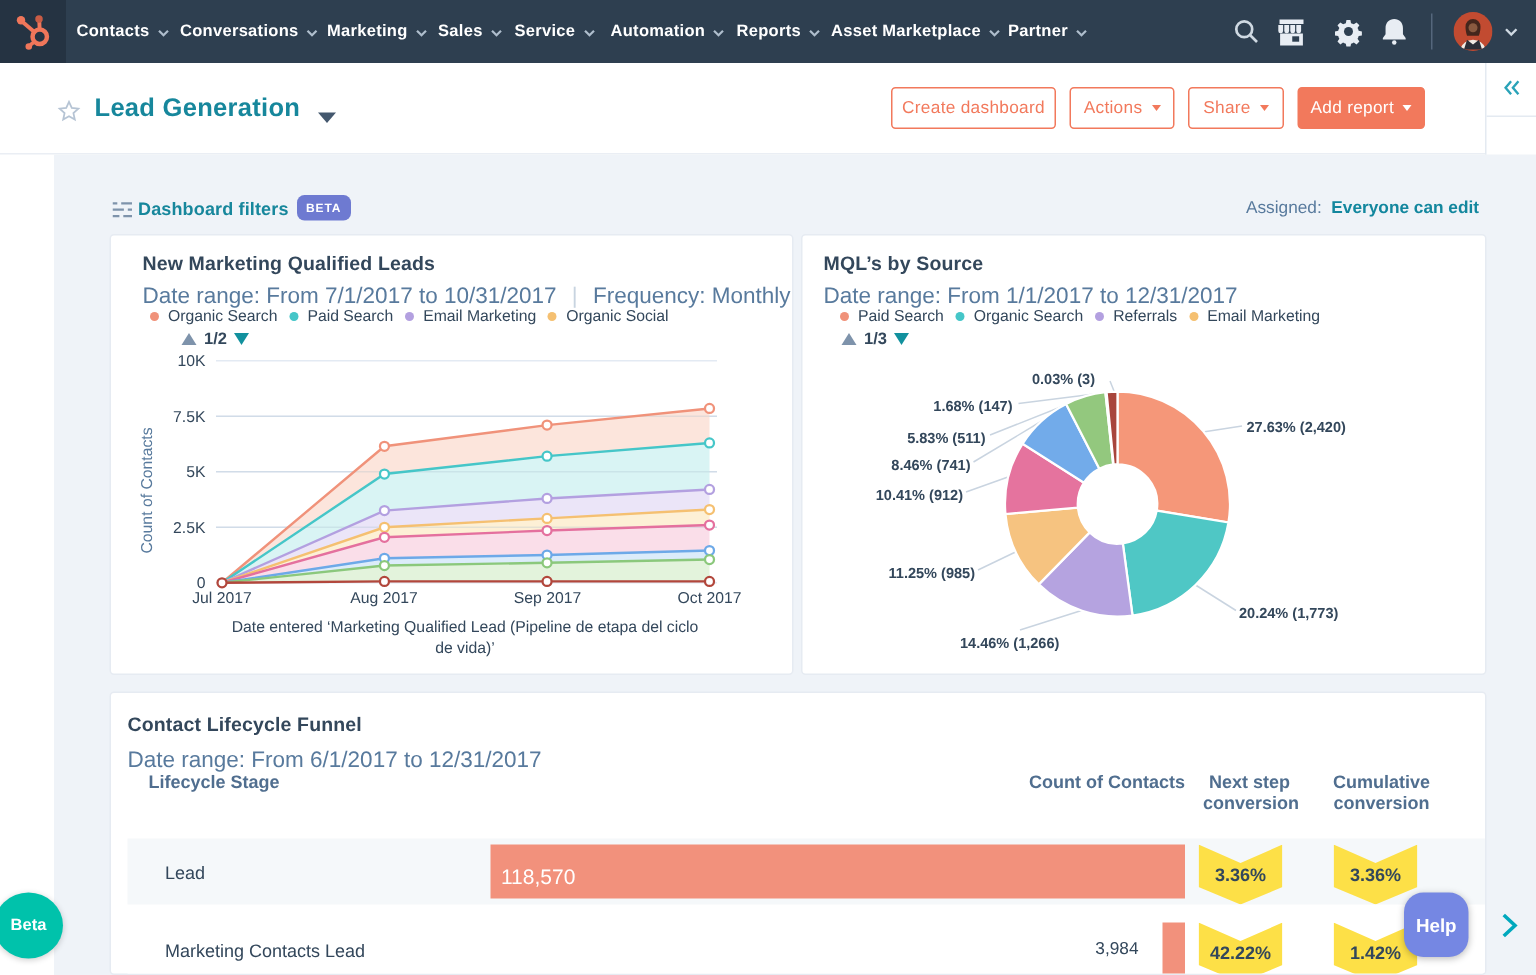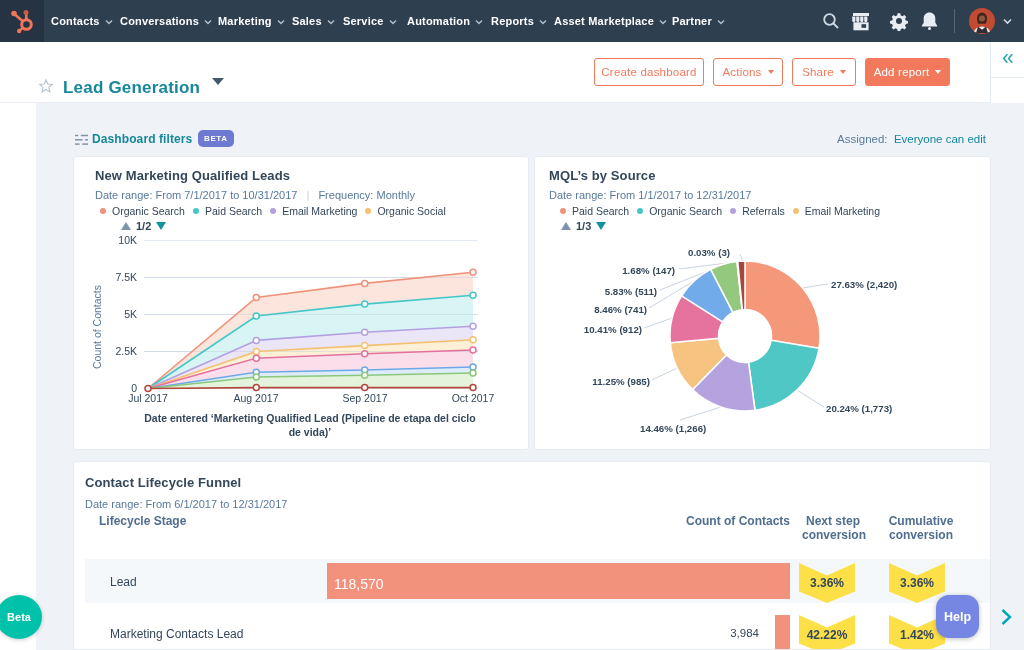--- a/index.html
+++ b/index.html
@@ -11,37 +11,37 @@
 
 #nav { position:absolute; left:0; top:0; width:1024px; height:42px; background:#2e3f50; }
 #logo { position:absolute; left:0; top:0; width:44px; height:42px; background:#253342;
   display:flex; align-items:center; justify-content:center; }
 .navitem { position:absolute; top:0; height:42px; color:#fff; font-size:11px; font-weight:700;
   letter-spacing:.2px; white-space:nowrap; display:flex; align-items:center; }
 .navico { position:absolute; top:0; height:42px; display:flex; align-items:center; }
 
 
 #hdr { position:absolute; left:0; top:42px; width:990px; height:61px; background:#fff; border-bottom:1px solid #eaeef4; }
-#hdr-title { position:absolute; left:38px; top:20px; display:flex; align-items:flex-start;margin-top:16px; }
+#hdr-title { position:absolute; left:38px; top:20px; display:flex; align-items:flex-end; }
 .btn { position:absolute; top:16px; height:28px; border-radius:3px; font-size:11.5px;
   font-weight:400; display:flex; align-items:center; justify-content:center;
   color:#f2795c; background:#fff; border:1px solid #f2795c; letter-spacing:.2px; }
 .caret-dn { display:inline-block; width:0; height:0; border-left:3.5px solid transparent;
   border-right:3.5px solid transparent; border-top:4.5px solid #f2795c; margin-left:6px; }
 
 
 #side { position:absolute; left:990px; top:42px; width:34px; height:608px; background:#fff;
   border-left:1px solid #e4eaf1; }
 #side .divider { position:absolute; left:0; top:35px; width:34px; border-bottom:1px solid #e4eaf1; }
 
 
 #main { position:absolute; left:0; top:103px; width:990px; height:547px; background:#eff3f8;margin-left:36px; }
 .card { position:absolute; background:#fff; border-radius:3px; border:1px solid #e6ebf2; }
 .card h3 { font-size:13px; color:#33475b; letter-spacing:.1px; }
-.daterow { font-size:11px; color:#587a9d; }
+.daterow { font-size:15px; color:#587a9d; }
 .legend { display:flex; align-items:center; font-size:10.5px; color:#33475b; white-space:nowrap; }
 .ldot { width:6px; height:6px; border-radius:50%; display:inline-block; margin-right:6px; flex:none; }
 .pager { display:flex; align-items:center; font-size:11px; color:#33475b; font-weight:700; }
 .tri-up { width:0; height:0; border-left:5px solid transparent; border-right:5px solid transparent;
   border-bottom:8px solid #7e93ab; margin-right:5px; }
 .tri-dn { width:0; height:0; border-left:5px solid transparent; border-right:5px solid transparent;
   border-top:8px solid #12919e; margin-left:5px; }
 
 
 .th { font-size:12px; font-weight:700; color:#506e8f; }
@@ -199,21 +199,21 @@
           <line x1="0" y1="10.1" x2="13" y2="10.1"></line>
       </g>
       <g fill="#eff3f8">
         <rect x="3.2" y="0" width="2.6" height="3"></rect>
           <rect x="7.6" y="4.3" width="2.6" height="3"></rect>
           <rect x="4.6" y="8.6" width="2.6" height="3"></rect>
       </g>
     </svg>
     <div class="abs" style="left:56px;top:29px;font-size:12px;font-weight:700;color:#17879c;letter-spacing:.1px">Dashboard filters</div>
     <div class="abs" style="left:162px;top:27px;background:#6e7ad1;color:#fff;font-size:8px;font-weight:700;letter-spacing:.6px;border-radius:5px;padding:4px 6px 4px">BETA</div>
-    <div class="abs" style="left:0;top:30px;width:950px;text-align:right;font-size:11.5px;color:#587a9d">Assigned: &nbsp;<span style="color:#13879e;font-weight:400">Everyone can edit</span></div>
+    <div class="abs" style="left:0;top:30px;width:950px;text-align:right;font-size:11.5px;color:#587a9d">Assigned: &nbsp;<span style="color:#13879e;font-weight:700">Everyone can edit</span></div>
 
     <div class="card" style="left:37px;top:53px;width:456px;height:294px">
       <h3 style="position:absolute;left:21px;top:11px">New Marketing Qualified Leads</h3>
       <div class="daterow" style="position:absolute;left:21px;top:32px">Date range: From 7/1/2017 to 10/31/2017 <span style="color:#c8d4e0;margin:0 6px">|</span> Frequency: Monthly</div>
       <div class="legend" style="position:absolute;left:26px;top:48px">
         <span class="ldot" style="background:#f0927a"></span>Organic Search
         <span class="ldot" style="background:#45c6c8;margin-left:8px"></span>Paid Search
         <span class="ldot" style="background:#b3a0e0;margin-left:8px"></span>Email Marketing
         <span class="ldot" style="background:#f5c071;margin-left:8px"></span>Organic Social
       </div>
@@ -298,21 +298,21 @@
               <circle cx="399" cy="216.0" r="3"></circle>
             </g>
           <g stroke="#b2473c">
               <circle cx="74" cy="231.5" r="3"></circle>
               <circle cx="182.3" cy="230.6" r="3"></circle>
               <circle cx="290.7" cy="230.6" r="3"></circle>
               <circle cx="399" cy="230.6" r="3"></circle>
             </g>
         </g>
       </svg>
-      <div class="abs" style="left:16px;top:254px;width:440px;text-align:center;font-size:10.5px;font-weight:700;color:#33475b;line-height:14px">Date entered ‘Marketing Qualified Lead (Pipeline de etapa del ciclo<br>de vida)’</div>
+      <div class="abs" style="left:16px;top:254px;width:440px;text-align:center;font-size:10.5px;font-weight:400;color:#33475b;line-height:14px">Date entered ‘Marketing Qualified Lead (Pipeline de etapa del ciclo<br>de vida)’</div>
     </div>
 
     <div class="card" style="left:498px;top:53px;width:457px;height:294px">
       <h3 style="position:absolute;left:14px;top:11px">MQL’s by Source</h3>
       <div class="daterow" style="position:absolute;left:14px;top:32px">Date range: From 1/1/2017 to 12/31/2017</div>
       <div class="legend" style="position:absolute;left:25px;top:48px">
         <span class="ldot" style="background:#f0927a"></span>Paid Search
         <span class="ldot" style="background:#45c6c8;margin-left:8px"></span>Organic Search
         <span class="ldot" style="background:#b3a0e0;margin-left:8px"></span>Referrals
         <span class="ldot" style="background:#f5c071;margin-left:8px"></span>Email Marketing

